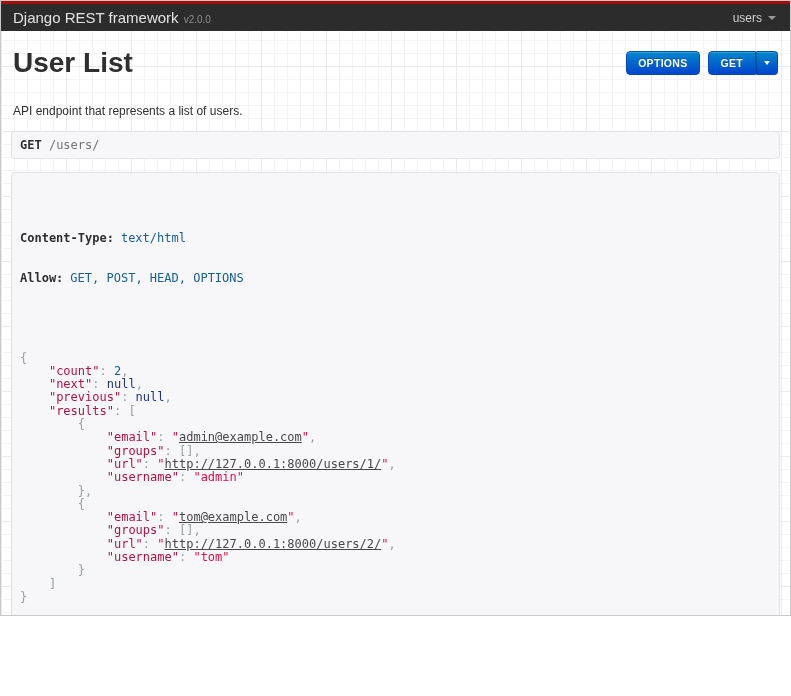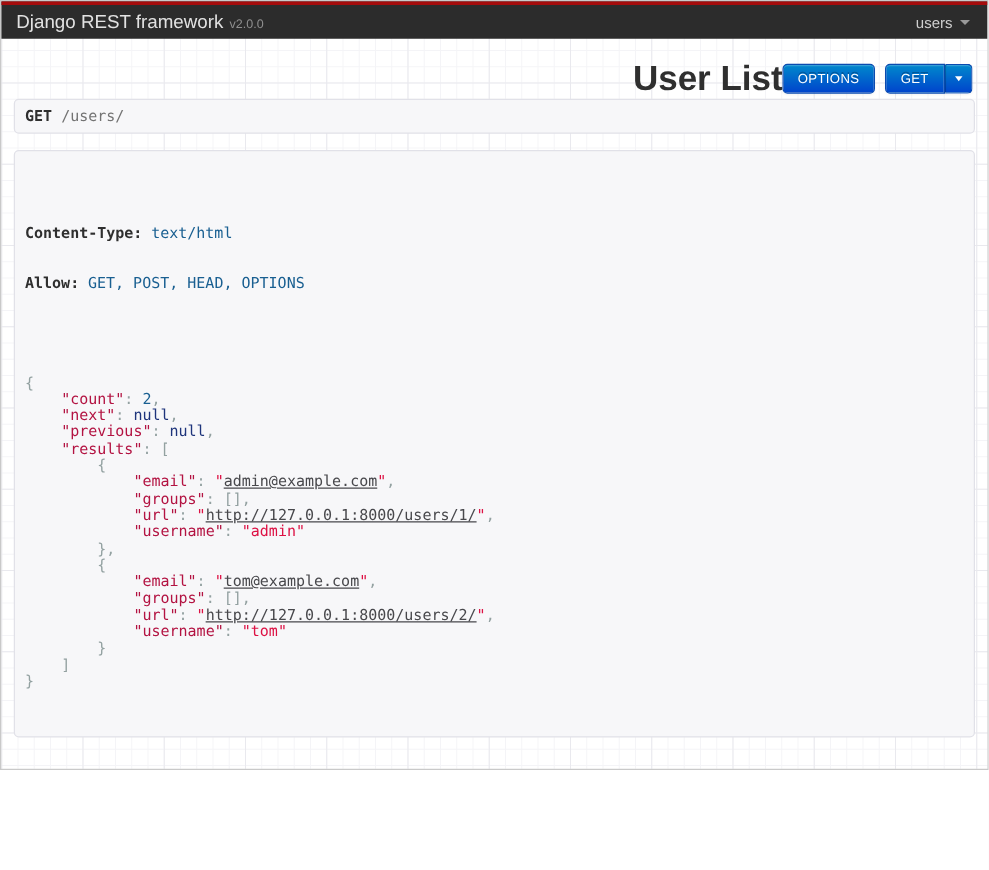--- a/index.html
+++ b/index.html
@@ -31,29 +31,29 @@
   }
   .caret {
     display:inline-block; width:0; height:0;
     border-left:4px solid transparent; border-right:4px solid transparent;
     border-top:4px solid #999;
   }
 
   
   .content { padding:0 10px; }
 
-  .page-header { display:flex; justify-content:flex-end; align-items:center; margin:16px 2px 0; }
+  .page-header { display:flex; justify-content:space-between; align-items:center; margin:16px 2px 0; }
   h1.page-title { font-size:28px; font-weight:bold; color:#2f2f2f; line-height:32px; }
 
   .header-buttons { display:flex; align-items:center; gap:8px; }
   .btn-blue {
     background:linear-gradient(#0088cc, #0044cc);
     border:1px solid #0a4bb0; border-radius:4px;
     color:#fff; font-family:"Liberation Sans", sans-serif;
-    font-size:10.5px; font-weight:normal; letter-spacing:.3px;
+    font-size:10.5px; font-weight:bold; letter-spacing:.3px;
     padding:5px 11px; cursor:pointer;
     text-shadow:0 -1px 0 rgba(0,0,0,.25);
     box-shadow:inset 0 1px 0 rgba(255,255,255,.2), 0 1px 2px rgba(0,0,0,.05);
   }
   .btn-group { display:flex; }
   .btn-group .btn-main { border-radius:4px 0 0 4px; padding:5px 12px; }
   .btn-group .btn-caret {
     border-radius:0 4px 4px 0; border-left:1px solid rgba(0,0,0,.2);
     margin-left:0; padding:5px 7px;
     display:flex; align-items:center;
@@ -111,20 +111,21 @@
         <button class="btn-blue">OPTIONS</button>
         <div class="btn-group">
           <button class="btn-blue btn-main">GET</button>
           <button class="btn-blue btn-caret">
               <span class="caret"></span>
             </button>
         </div>
       </div>
     </div>
 
+    <p class="description">API endpoint that represents a list of users.</p>
 
     <div class="request-box">
       <span class="req-method">GET</span>
       <span class="req-path">/users/</span>
     </div>
 
     <div class="response-box">
       <div class="meta">
         <div><b>Content-Type:</b><span class="lit">text/html</span></div>
         <div><b>Allow:</b><span class="lit">GET, POST, HEAD, OPTIONS</span></div>

